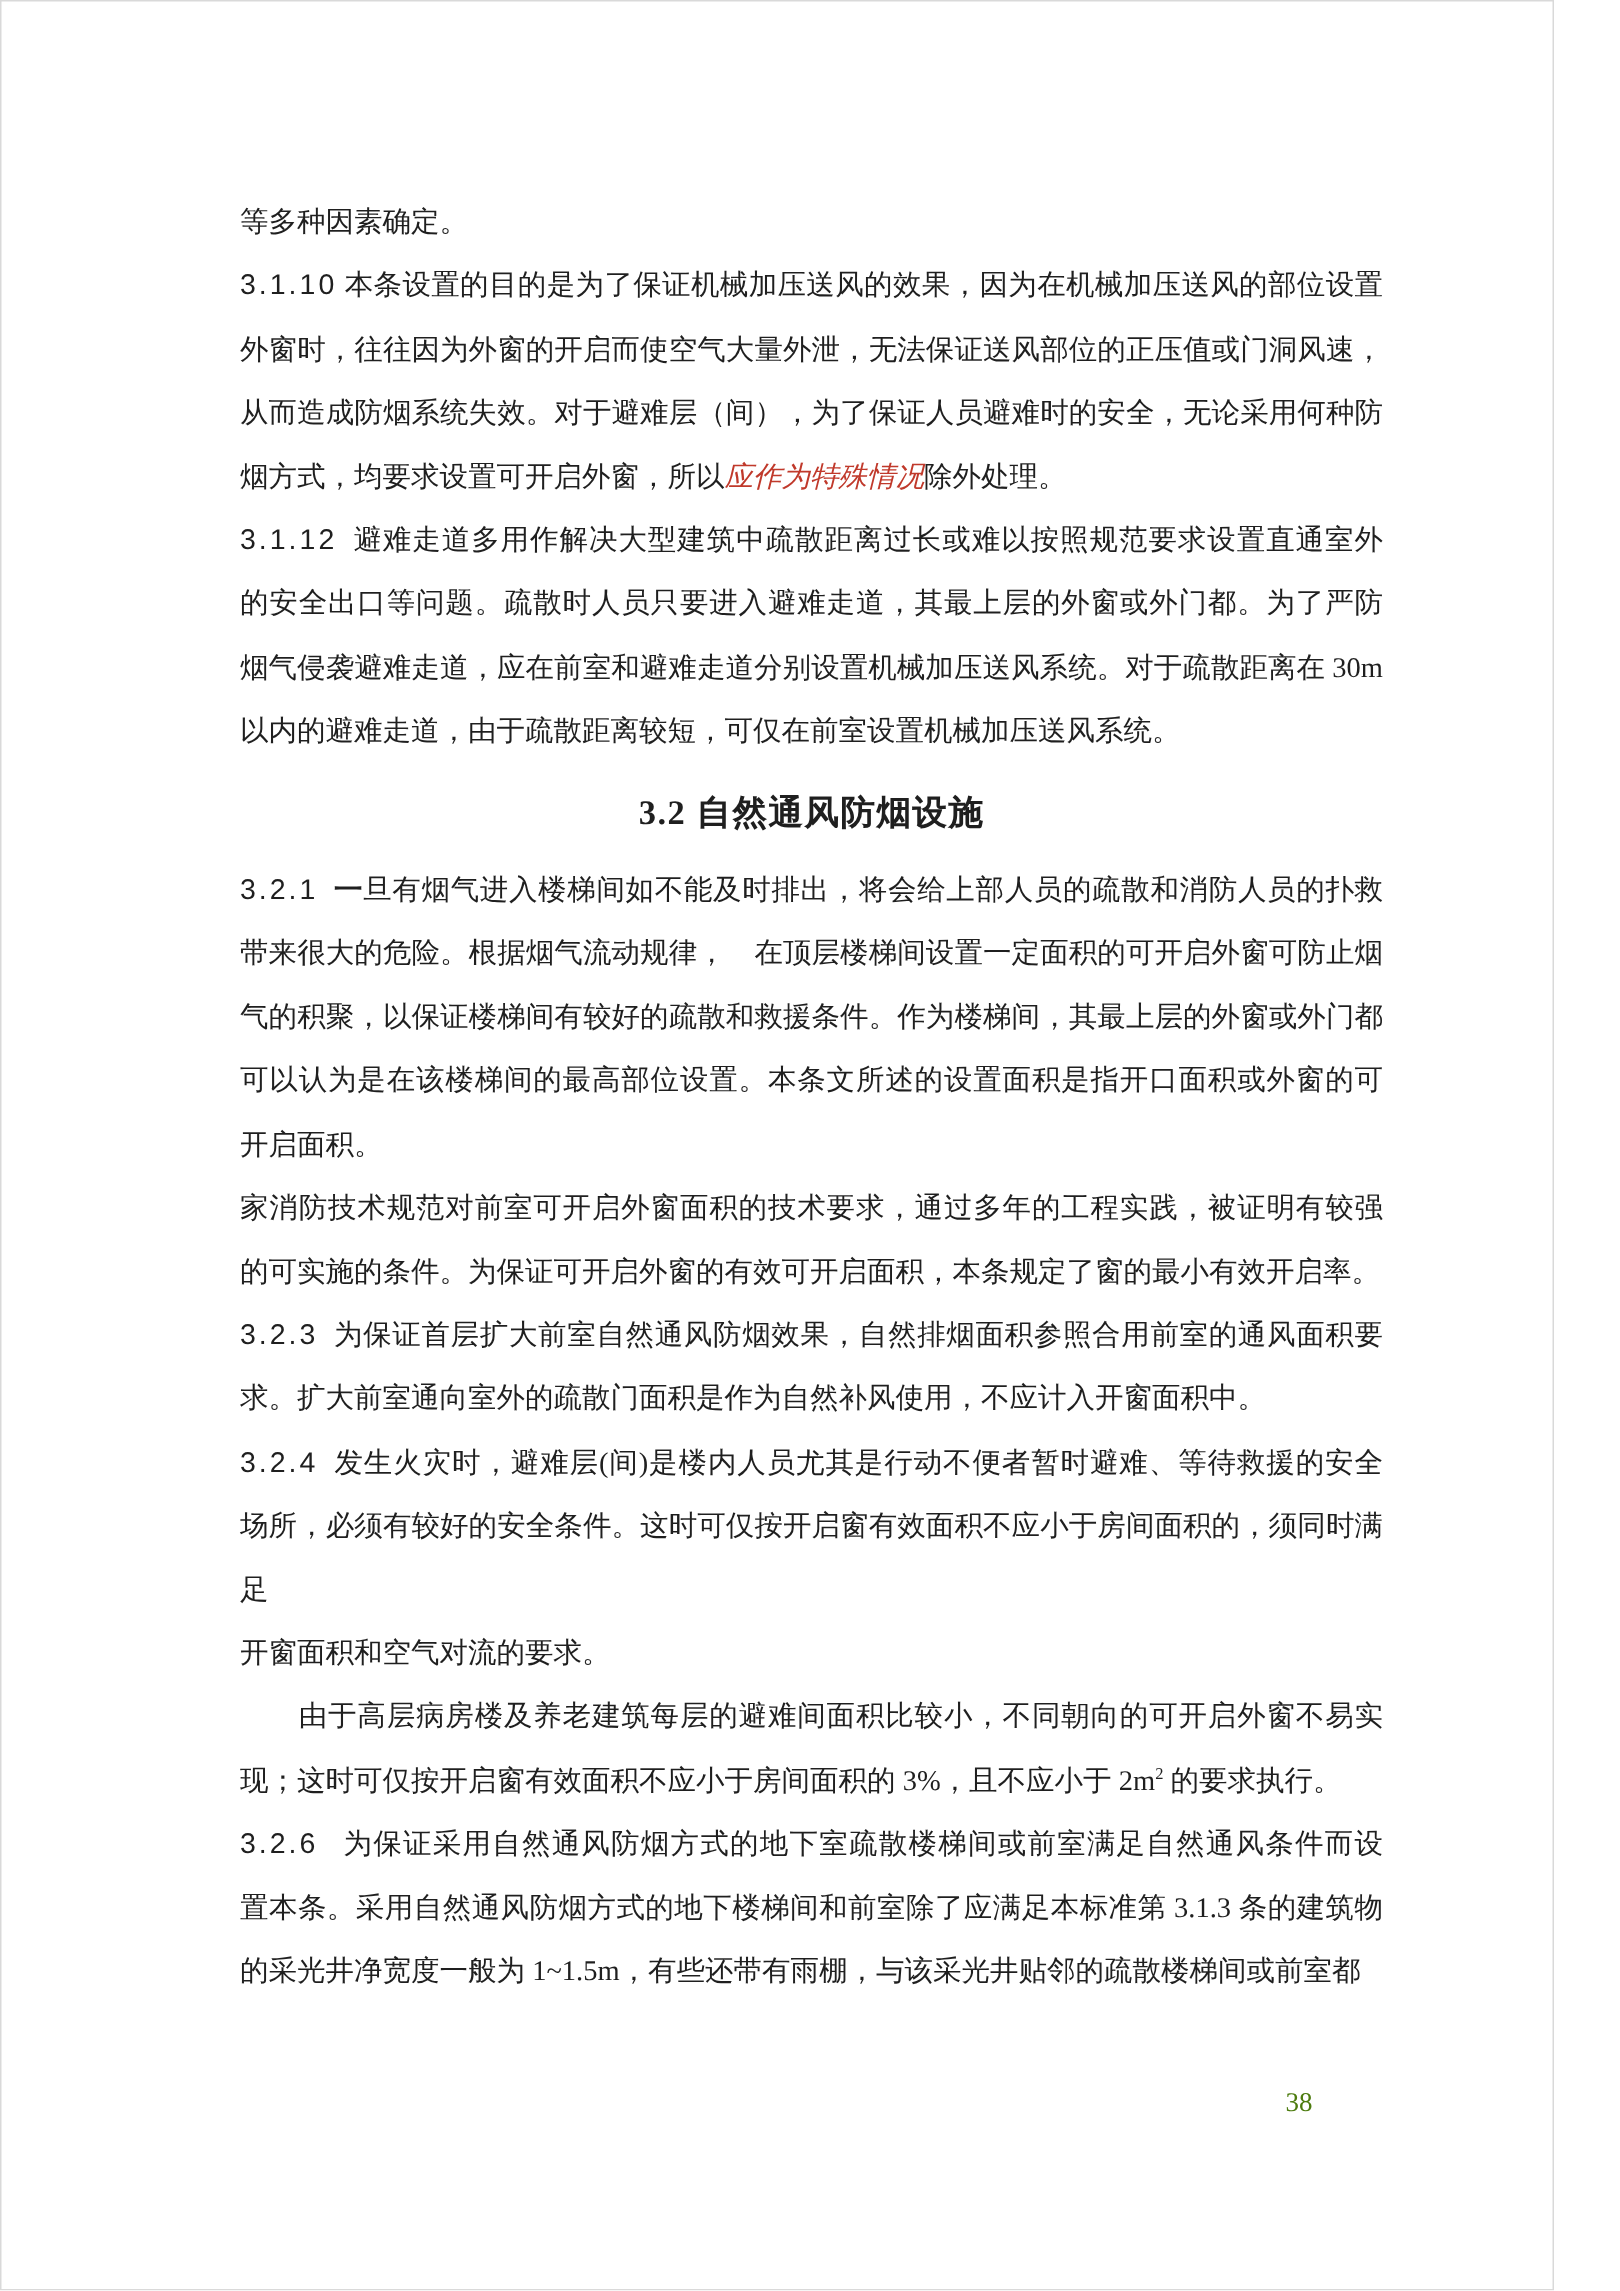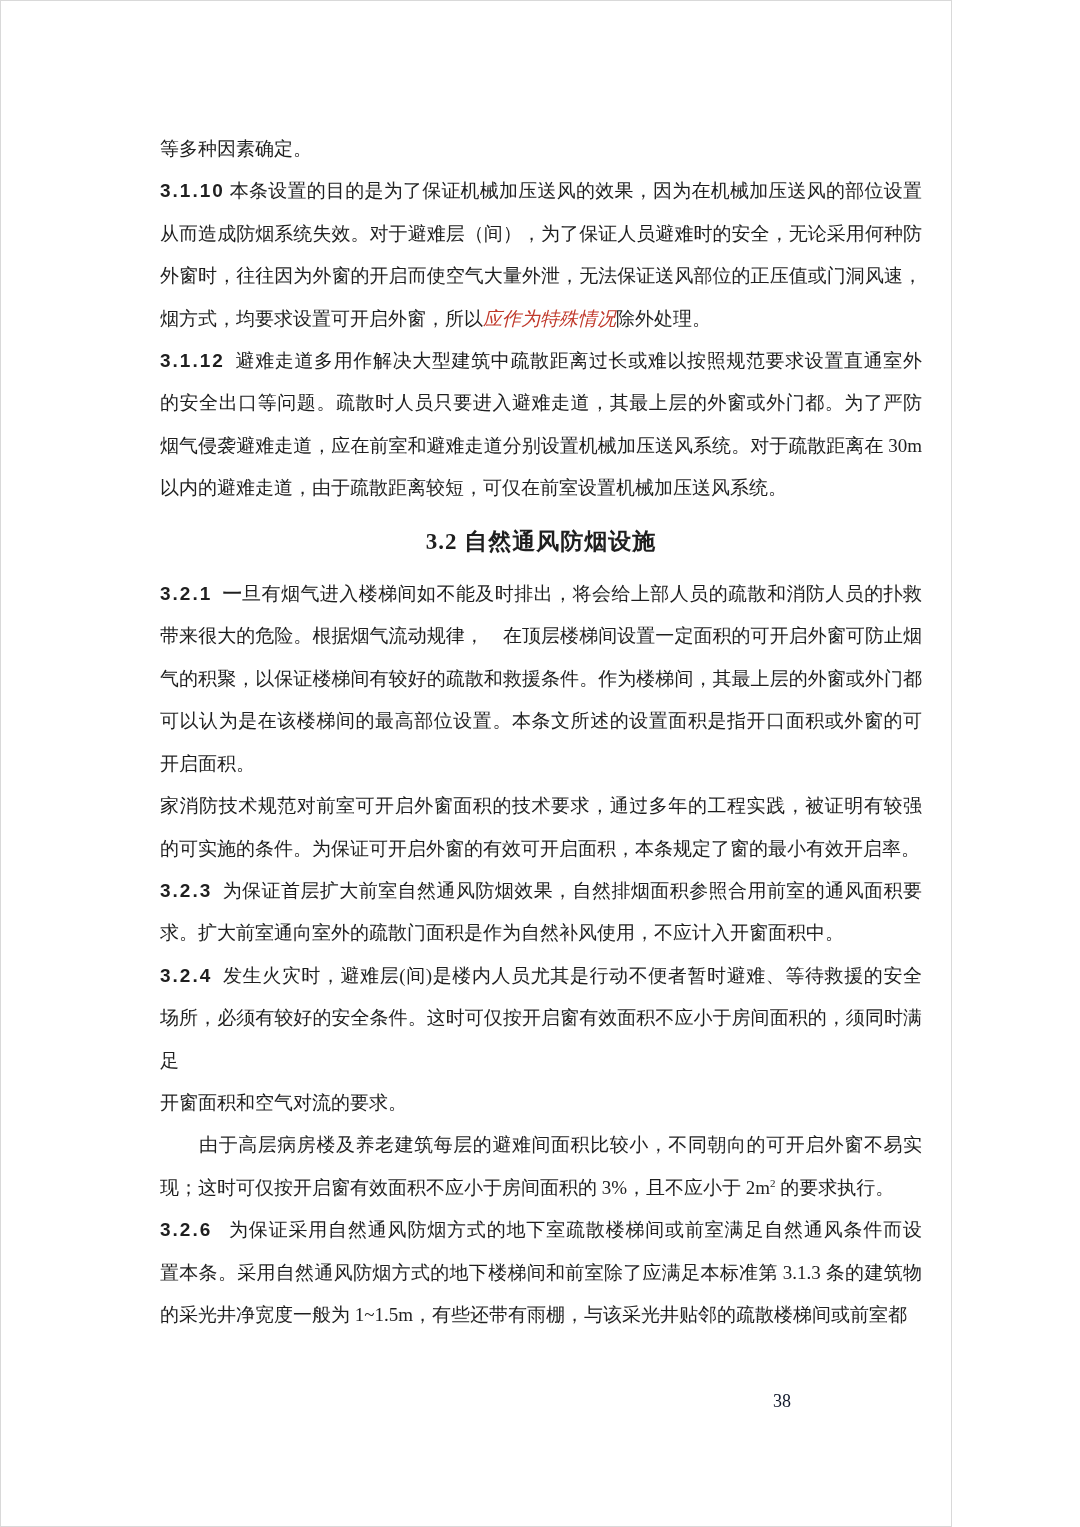--- a/index.html
+++ b/index.html
@@ -1,18 +1,18 @@
 <!DOCTYPE html>
 <html><head>
 <meta charset="utf-8">
 <style>
   html, body { margin: 0; padding: 0; background: #ffffff; }
   .page {
     position: relative;
-    width: 952px;
+    width: 1036px;
     height: 1527px;
     background: #ffffff;
     border: 1px solid #d9d9d9;
     box-sizing: border-box;
     overflow: hidden;
     font-family: "Liberation Serif", "DejaVu Serif", serif;
     color: #1f1f1f;
   }
   .content {
     position: absolute;
@@ -34,50 +34,50 @@
   .block.heading { margin: 11px 0 10px 0; }
   .block.heading .line {
     text-align: center;
     text-align-last: center;
     font-weight: bold;
     font-size: 23px;
     letter-spacing: 1px;
   }
   .seg-label {
     font-family: "Liberation Sans", "DejaVu Sans", sans-serif;
-    font-weight: bold;
+    font-weight: normal;
     letter-spacing: 2px;
   }
   .seg-b { font-weight: bold; }
   .seg-red { color: #c0392b; font-style: italic; }
   .seg-sup {
     vertical-align: super;
     font-size: 11px;
     line-height: 0;
   }
   .page-number {
     position: absolute;
     top: 1390px;
     right: 160px;
     font-size: 18px;
-    color: #0f172a;
+    color: #4d7c0f;
   }
 </style>
 </head>
 <body>
 
 <div class="page">
   <div class="content">
       <div class="block para">
         <div class="line last"><span>等多种因素确定。</span></div>
       </div>
       <div class="block para">
         <div class="line"><span class="seg-label">3.1.10</span><span> 本条设置的目的是为了保证机械加压送风的效果，因为在机械加压送风的部位设置</span></div>
+        <div class="line"><span>外窗时，往往因为外窗的开启而使空气大量外泄，无法保证送风部位的正压值或门洞风速，</span></div>
         <div class="line"><span>从而造成防烟系统失效。对于避难层（间），为了保证人员避难时的安全，无论采用何种防</span></div>
-        <div class="line"><span>外窗时，往往因为外窗的开启而使空气大量外泄，无法保证送风部位的正压值或门洞风速，</span></div>
         <div class="line last"><span>烟方式，均要求设置可开启外窗，所以</span><span class="seg-red">应作为特殊情况</span><span>除外处理。</span></div>
       </div>
       <div class="block para">
         <div class="line"><span class="seg-label">3.1.12</span><span>  避难走道多用作解决大型建筑中疏散距离过长或难以按照规范要求设置直通室外</span></div>
         <div class="line"><span>的安全出口等问题。疏散时人员只要进入避难走道，其最上层的外窗或外门都。为了严防</span></div>
         <div class="line"><span>烟气侵袭避难走道，应在前室和避难走道分别设置机械加压送风系统。对于疏散距离在 30m</span></div>
         <div class="line last"><span>以内的避难走道，由于疏散距离较短，可仅在前室设置机械加压送风系统。</span></div>
       </div>
       <div class="block heading">
         <div class="line last"><span>3.2 自然通风防烟设施</span></div>

